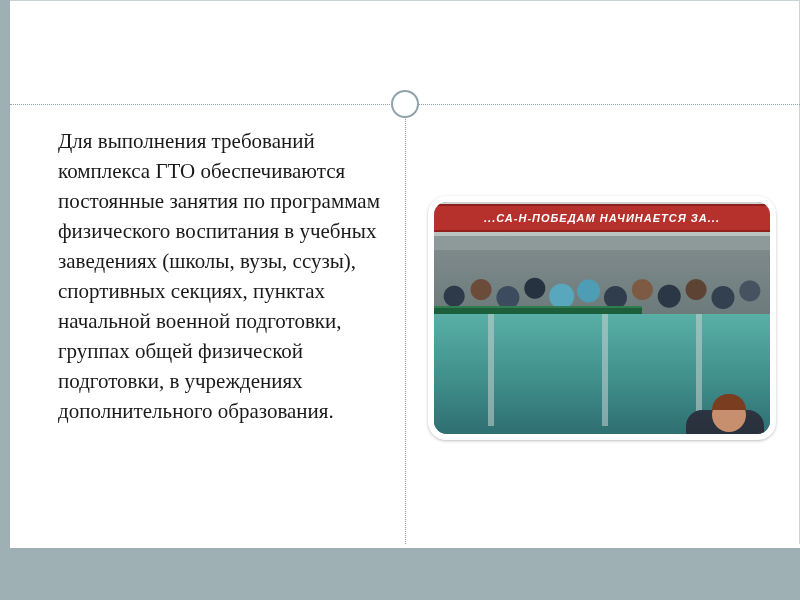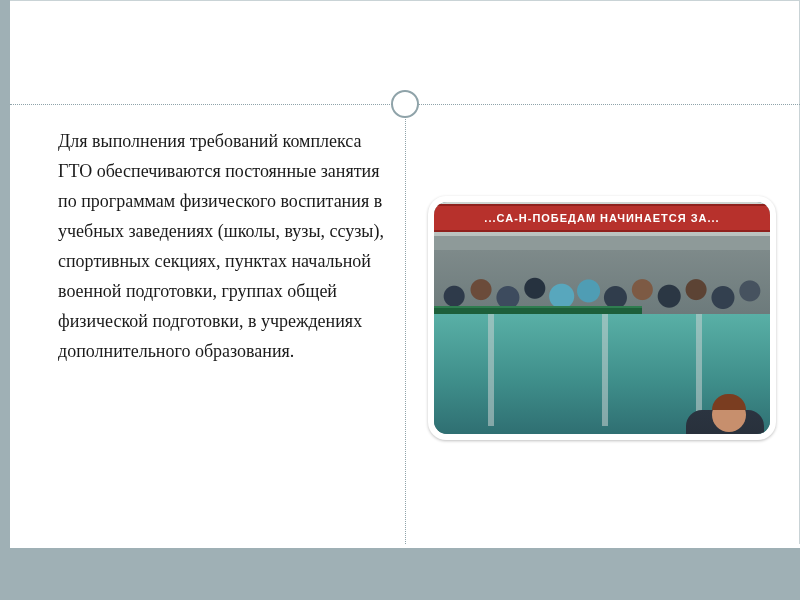--- a/index.html
+++ b/index.html
@@ -85,21 +85,21 @@
     background: #ffffff;
     box-sizing: border-box;
   }
 
   
   .body-text {
     position: absolute;
     left: 48px;
     top: 126px;
     width: 330px;
-    font-size: 18px;
+    font-size: 21px;
     line-height: 30px;
     color: #1a1a1a;
     font-family: "Liberation Serif", serif;
     white-space: pre-line;
   }
 
   
   .picture-wrap {
     position: absolute;
     left: 418px;
@@ -137,20 +137,21 @@
     border-bottom: 2px solid #8f211d;
     color: #ffffff;
     font-family: "Liberation Sans", sans-serif;
     font-weight: bold;
     font-size: 11px;
     letter-spacing: 1px;
     text-align: center;
     line-height: 24px;
     white-space: nowrap;
     overflow: hidden;
+    font-style: italic;
   }
   .ph-wall {
     position: absolute;
     left: 0; right: 0; top: 34px;
     height: 26px;
     background: #8e9a99;
   }
   .ph-crowd {
     position: absolute;
     left: 0; right: 0; top: 48px;

